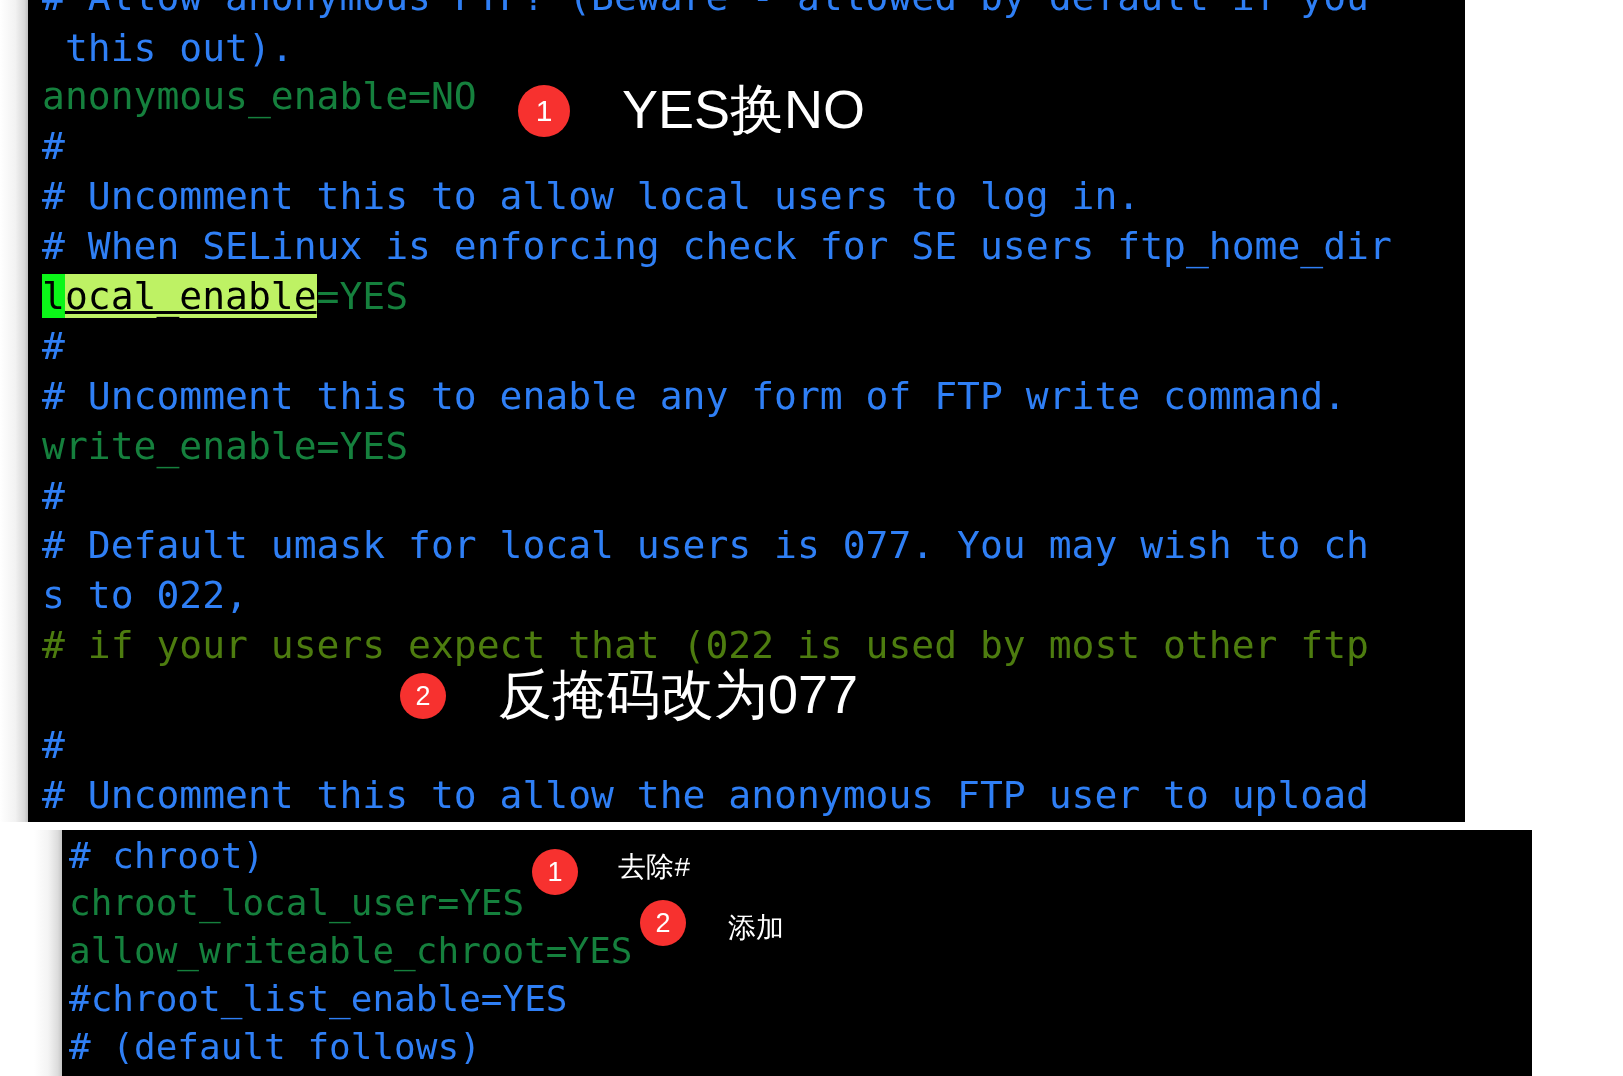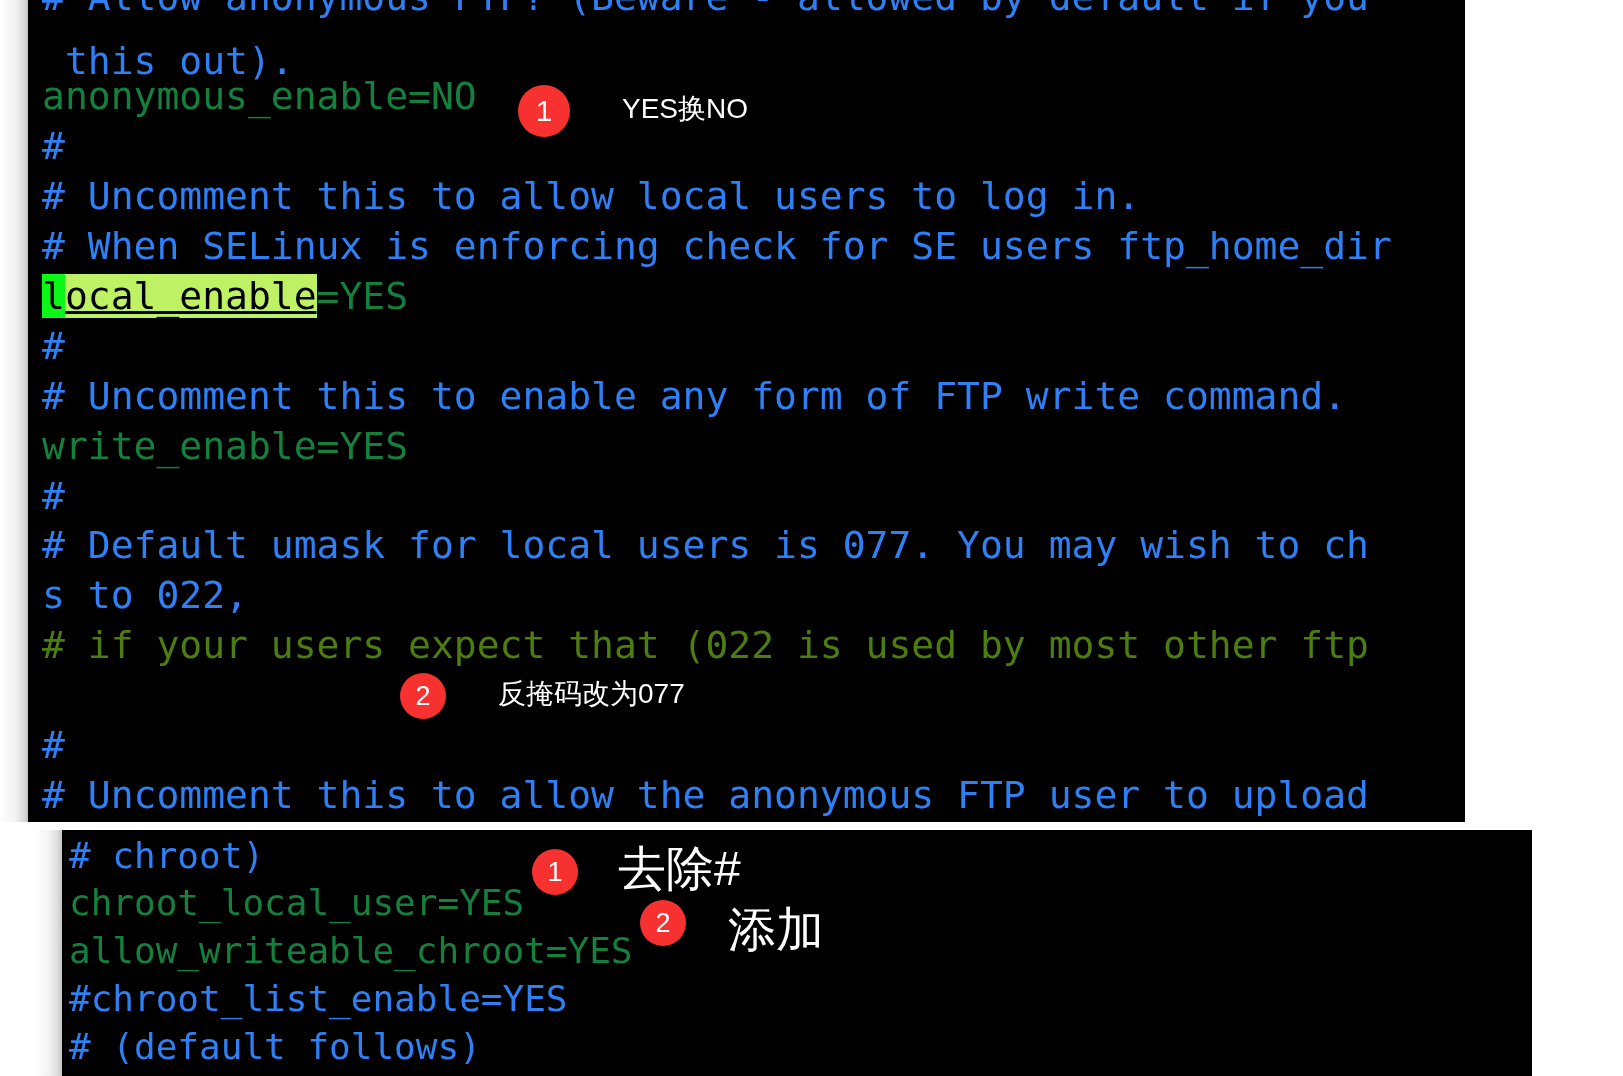--- a/index.html
+++ b/index.html
@@ -96,37 +96,37 @@
     height: 46px;
     line-height: 46px;
     font-size: 27px;
   }
 
   
   .anno {
     position: absolute;
     color: #ffffff;
     font-family: "Liberation Sans", sans-serif;
-    font-size: 28px;
+    font-size: 54px;
     line-height: 42px;
     white-space: pre;
     z-index: 4;
   }
-  .anno.sm { font-size: 48px; line-height: 40px; }
+  .anno.sm { font-size: 28px; line-height: 40px; font-family: Liberation Mono, monospace; }
 </style>
 </head>
 <body>
 
 <div class="left-gutter" id="gutter-top"></div>
 <div class="left-gutter" id="gutter-bottom"></div>
 
 <div class="term" id="panel-top">
 
   <div class="line cmt" style="top:-22px"># Allow anonymous FTP? (Beware - allowed by default if you</div>
-  <div class="line cmt" style="top:42px"> this out).</div>
+  <div class="line cmt" style="top:29px"> this out).</div>
   <div class="line cfg" style="top:77px">anonymous_enable=NO</div>
   <div class="line cmt" style="top:127px">#</div>
   <div class="line cmt" style="top:177px"># Uncomment this to allow local users to log in.</div>
   <div class="line cmt" style="top:227px"># When SELinux is enforcing check for SE users ftp_home_dir</div>
 
   <div class="line" style="top:277px"><span class="cursor-cell">l</span><span class="hl-match">ocal_enable</span><span class="cfg">=YES</span></div>
 
   <div class="line cmt" style="top:327px">#</div>
   <div class="line cmt" style="top:377px"># Uncomment this to enable any form of FTP write command.</div>
   <div class="line cfg" style="top:427px">write_enable=YES</div>

